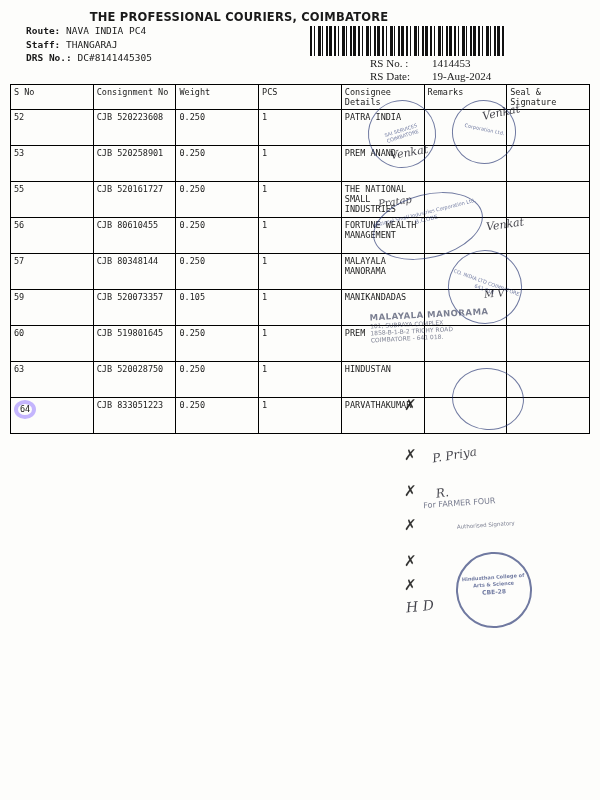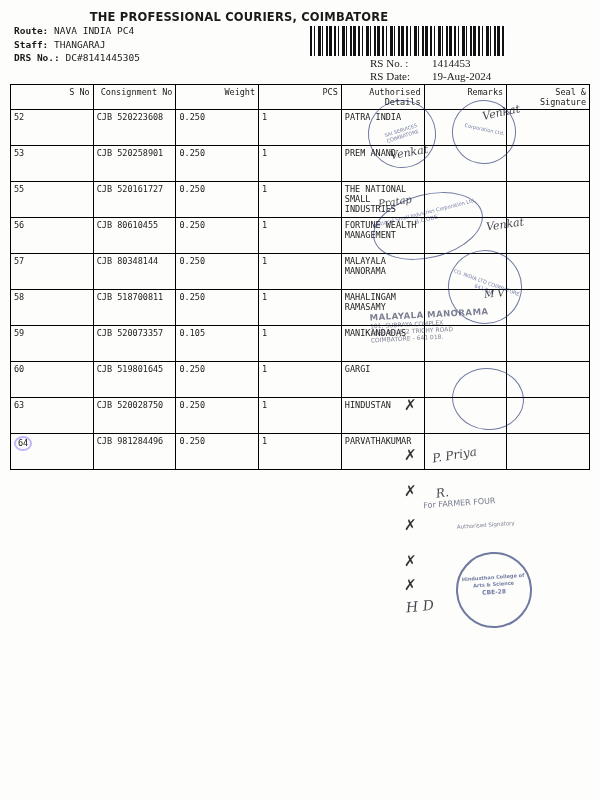--- a/index.html
+++ b/index.html
@@ -44,20 +44,21 @@
   .hdr-left {
     position: absolute;
     left: 4px;
     top: 0;
     font-size: 9.5px;
     line-height: 13.5px;
     white-space: nowrap;
   }
   .hdr-left .lbl {
     font-weight: bold;
+    margin-left: 12px;
   }
   .barcode {
     position: absolute;
     left: 300px;
     top: 2px;
     width: 196px;
     height: 30px;
     background:
       repeating-linear-gradient(to right,
         #111 0px, #111 2px, #fff 2px, #fff 4px,
@@ -89,36 +90,36 @@
   }
   table.runsheet th, table.runsheet td {
     border: 1px solid #000;
     font-size: 8.5px;
     padding: 2px 3px;
     vertical-align: top;
     font-family: "DejaVu Sans Mono", monospace;
   }
   table.runsheet th {
     font-weight: normal;
-    text-align: right;
+    text-align: left;
     height: 13px;
     font-size: 8.5px;
   }
   td.c-sno     { width: 26px;  text-align: left; }
   td.c-cn      { width: 96px; }
   td.c-wt      { width: 44px; margin-left: 20px; }
   td.c-pcs     { width: 28px; }
   td.c-det     { width: 168px; }
   td.c-rem     { width: 58px; }
   td.c-seal    { width: 150px; }
   tbody tr { height: 36px; }
 
   .circle-sno {
     display: inline-block;
-    border: 2px solid #c4b5fd;
+    border: 4px solid #c4b5fd;
     border-radius: 50%;
     padding: 0px 2px;
     line-height: 11px;
     text-align: center;
   }
 
   
   .ink {
     position: absolute;
     left: 0; top: 0;
@@ -176,21 +177,21 @@
     </div>
   </div>
 
   <table class="runsheet">
     <thead>
       <tr>
         <th class="c-sno">S No</th>
         <th class="c-cn">Consignment No</th>
         <th class="c-wt">Weight</th>
         <th class="c-pcs">PCS</th>
-        <th class="c-det">Authorised Details</th>
+        <th class="c-det">Consignee Details</th>
         <th class="c-rem">Remarks</th>
         <th class="c-seal">Seal &amp; Signature</th>
       </tr>
     </thead>
     <tbody>
       <tr>
         <td class="c-sno">52</td>
         <td class="c-cn">CJB 520223608</td>
         <td class="c-wt">0.250</td>
         <td class="c-pcs">1</td>
@@ -224,62 +225,53 @@
         <td class="c-det">FORTUNE WEALTH MANAGEMENT</td>
         <td class="c-rem"></td>
         <td class="c-seal"></td>
       </tr>
       <tr>
         <td class="c-sno">57</td>
         <td class="c-cn">CJB 80348144</td>
         <td class="c-wt">0.250</td>
         <td class="c-pcs">1</td>
         <td class="c-det">MALAYALA MANORAMA</td>
-        <td class="c-rem"></td>
-        <td class="c-seal"></td>
-      </tr>
-      <tr>
-        <td class="c-sno">58</td>
-        <td class="c-cn">CJB 518700811</td>
-        <td class="c-wt">0.250</td>
-        <td class="c-pcs">1</td>
-        <td class="c-det">MAHALINGAM RAMASAMY</td>
         <td class="c-rem"></td>
         <td class="c-seal"></td>
       </tr>
       <tr>
         <td class="c-sno">59</td>
         <td class="c-cn">CJB 520073357</td>
         <td class="c-wt">0.105</td>
         <td class="c-pcs">1</td>
         <td class="c-det">MANIKANDADAS</td>
         <td class="c-rem"></td>
         <td class="c-seal"></td>
       </tr>
       <tr>
         <td class="c-sno">60</td>
         <td class="c-cn">CJB 519801645</td>
         <td class="c-wt">0.250</td>
         <td class="c-pcs">1</td>
-        <td class="c-det">GARGI</td>
+        <td class="c-det">PREM</td>
         <td class="c-rem"></td>
         <td class="c-seal"></td>
       </tr>
       <tr>
         <td class="c-sno">63</td>
         <td class="c-cn">CJB 520028750</td>
         <td class="c-wt">0.250</td>
         <td class="c-pcs">1</td>
         <td class="c-det">HINDUSTAN</td>
         <td class="c-rem"></td>
         <td class="c-seal"></td>
       </tr>
       <tr>
         <td class="c-sno"><span class="circle-sno">64</span></td>
-        <td class="c-cn">CJB 981284496</td>
+        <td class="c-cn">CJB 833051223</td>
         <td class="c-wt">0.250</td>
         <td class="c-pcs">1</td>
         <td class="c-det">PARVATHAKUMAR</td>
         <td class="c-rem"></td>
         <td class="c-seal"></td>
       </tr>
     </tbody>
   </table>
 
   <div class="ink">

